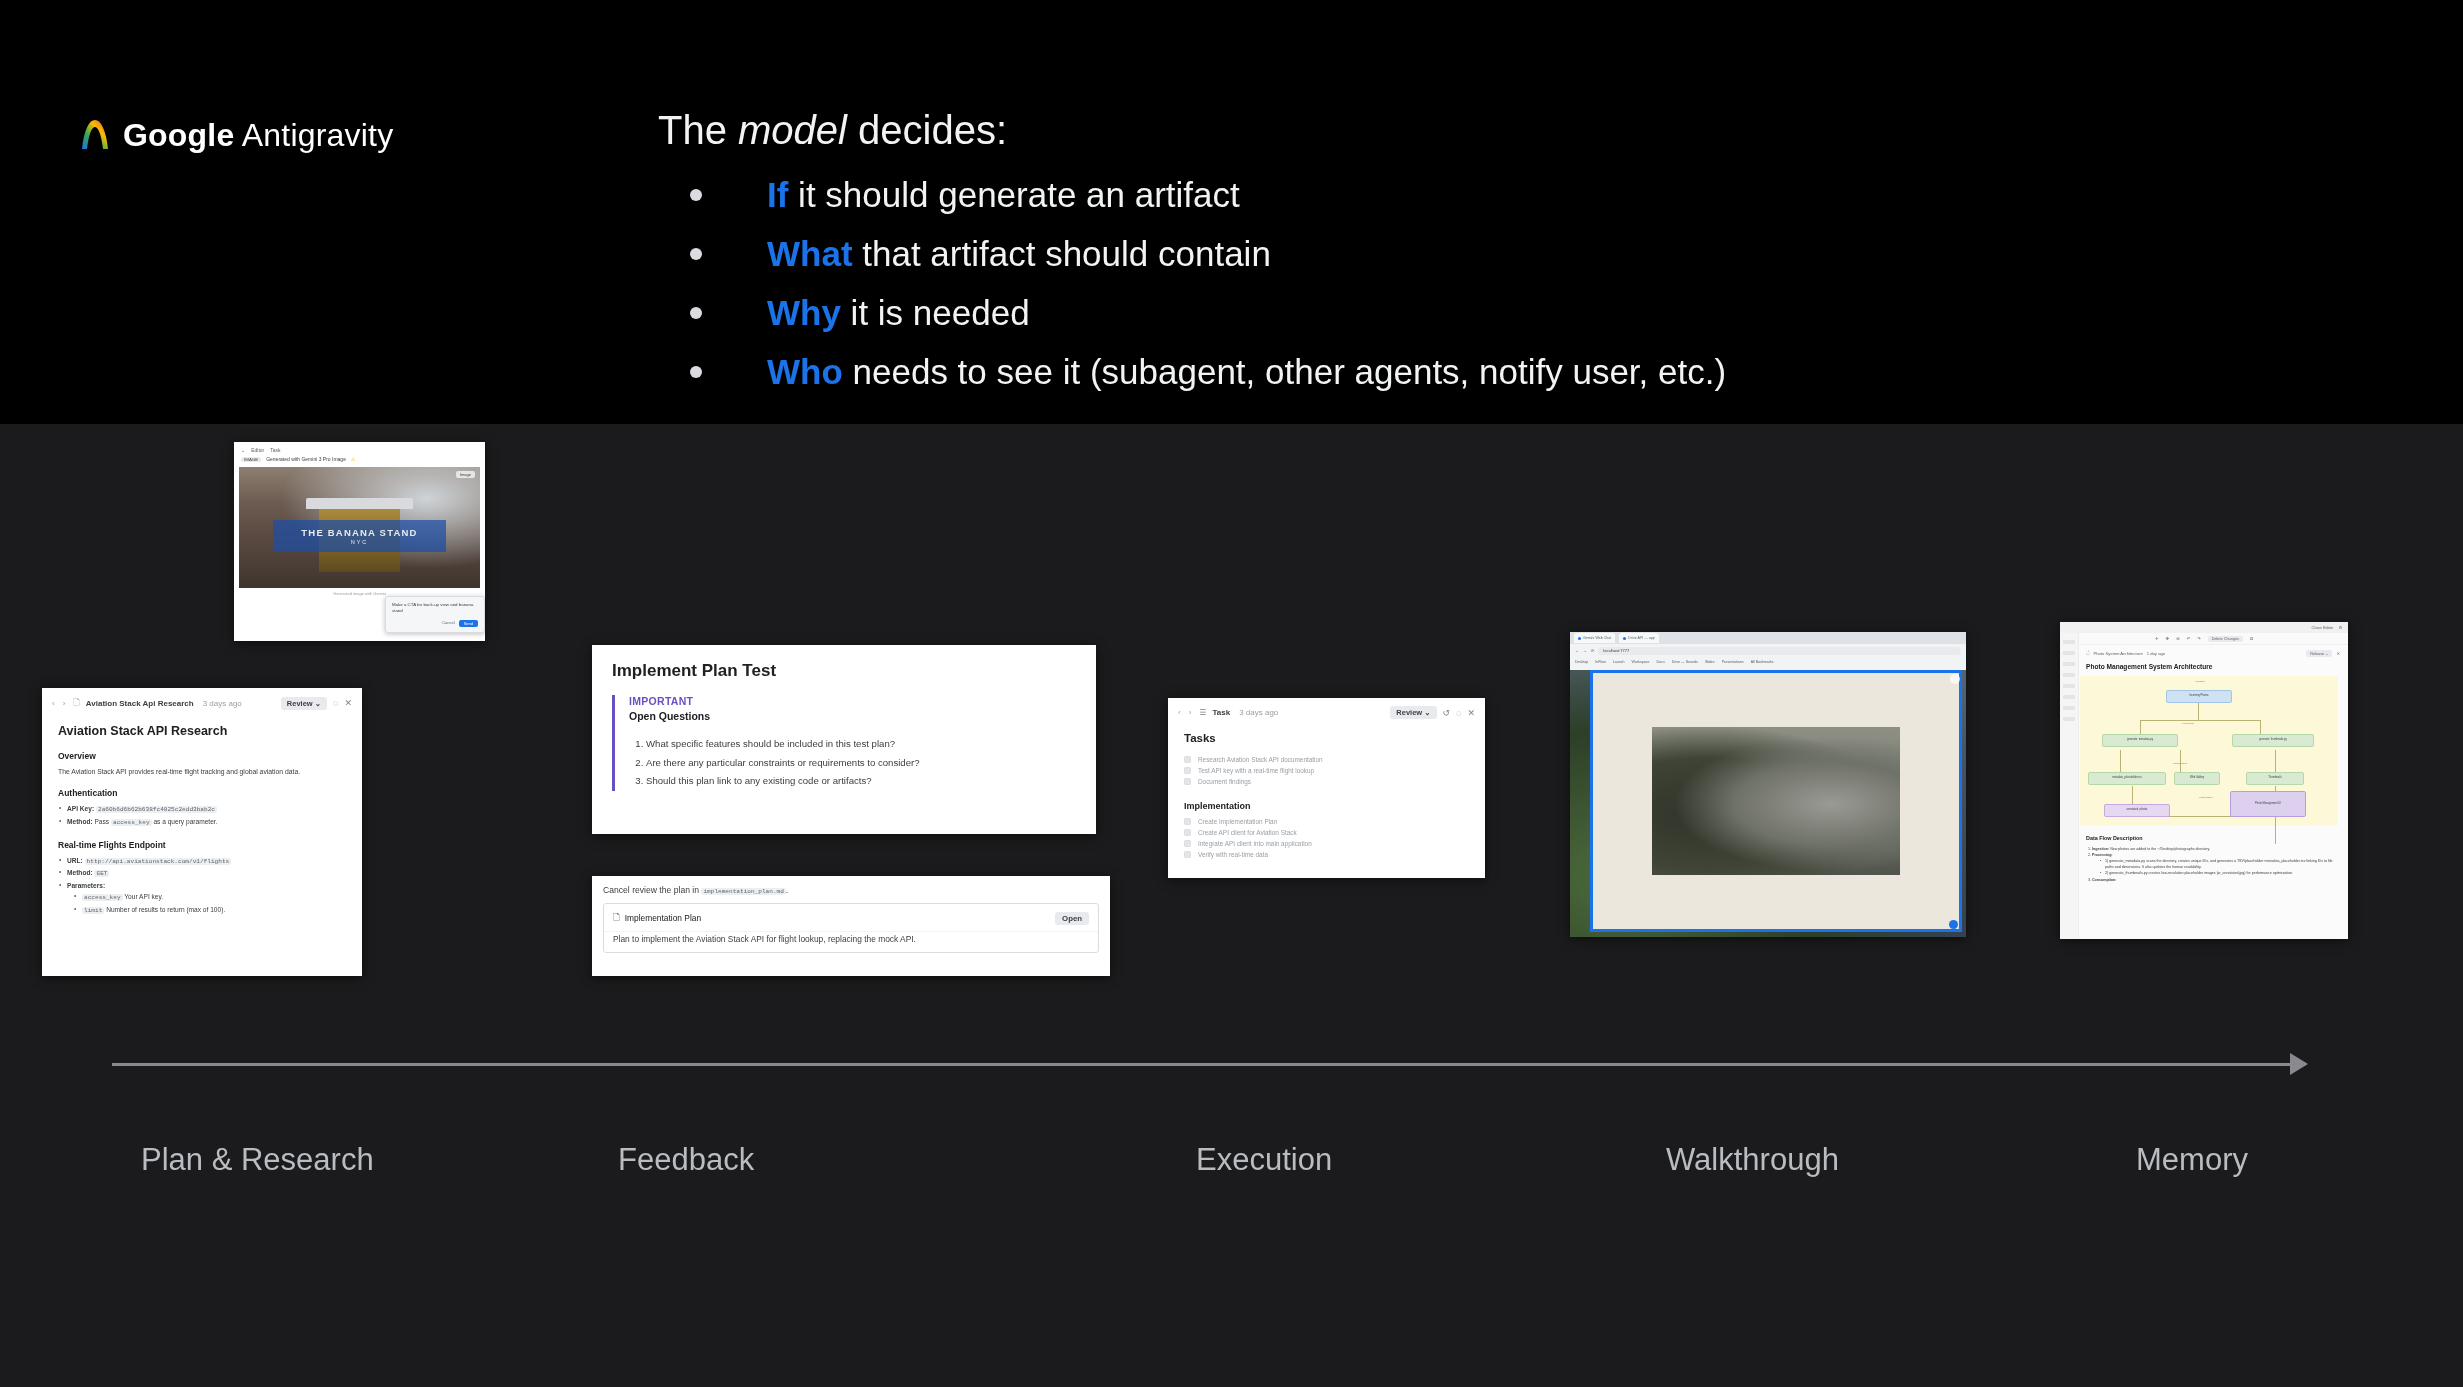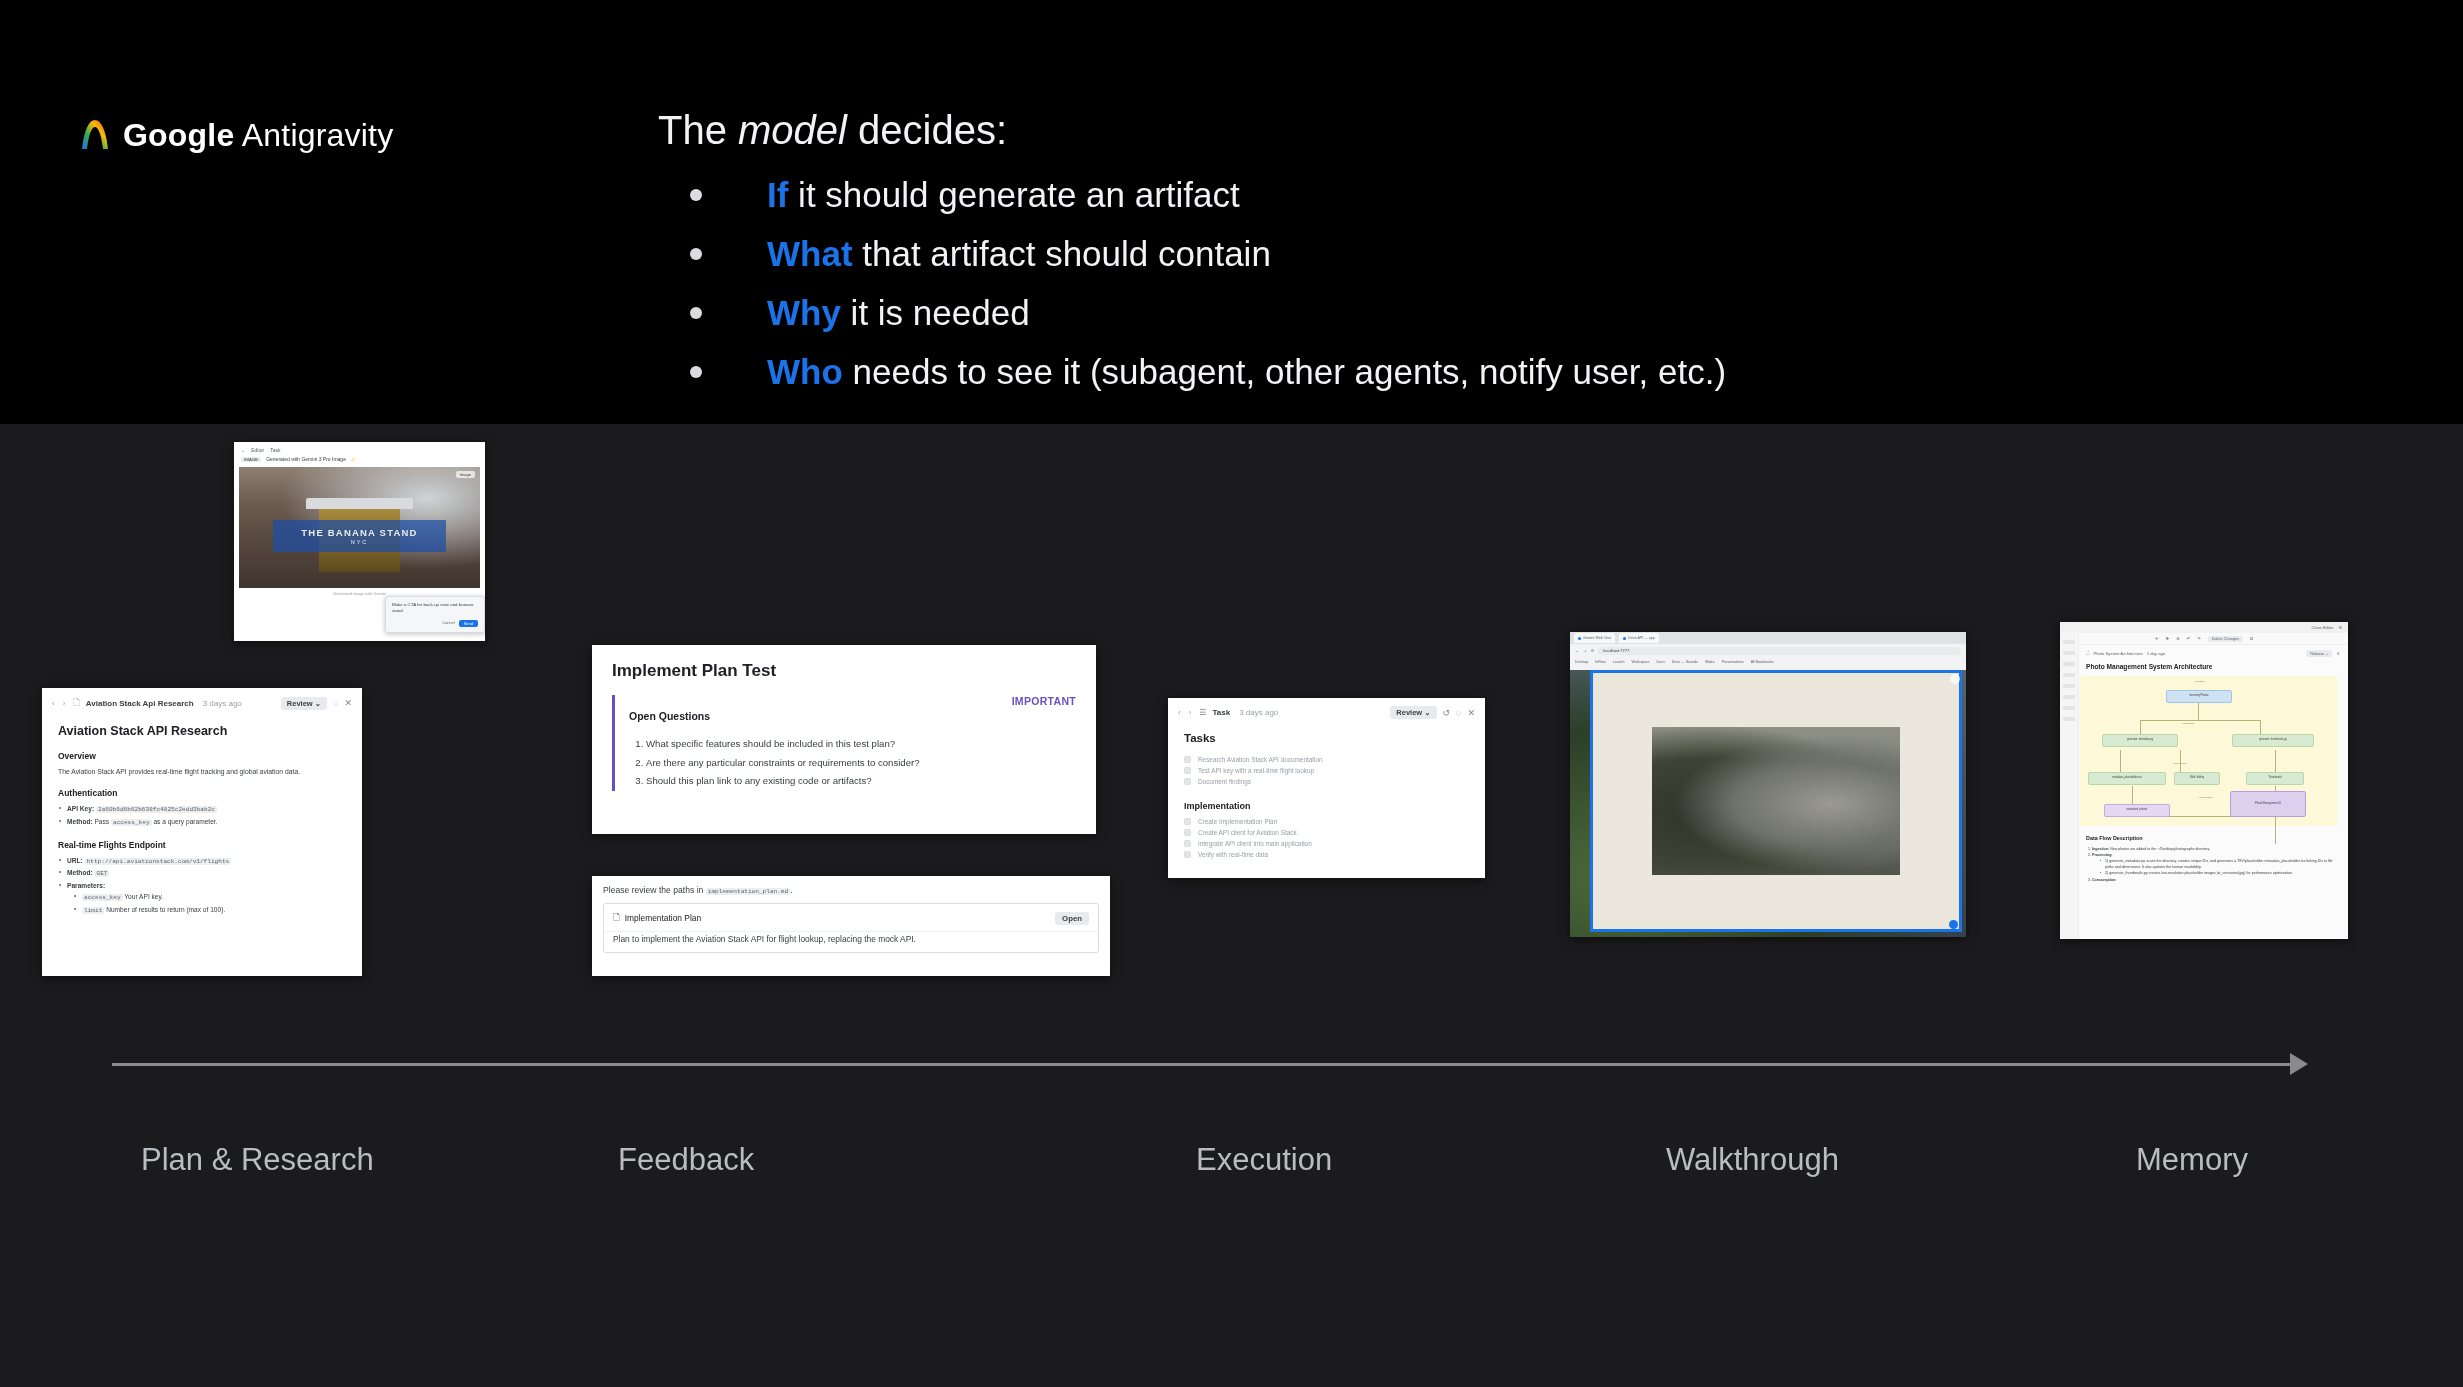--- a/index.html
+++ b/index.html
@@ -115,21 +115,21 @@
     color: #5f6368; border-radius: 2px; padding: 0 2px; font-size: 6.1px;
   }
   .blurcode { filter: blur(0.35px); }
 
   
   .ipt { padding: 16px 20px; }
   .ipt-h { font-size: 17px; font-weight: 700; color: #202124; }
   .ipt-block {
     margin-top: 14px; padding-left: 14px; border-left: 3px solid #6a4fc4;
   }
-  .ipt-imp { font-size: 10.5px; font-weight: 700; color: #6a4fc4; letter-spacing: .3px; text-align: right; }
+  .ipt-imp { font-size: 10.5px; font-weight: 700; color: #6a4fc4; letter-spacing: .3px; }
   .ipt-oq { font-size: 10.5px; font-weight: 700; color: #202124; margin-top: 3px; }
   .ipt-ol { margin: 13px 0 0 17px; }
   .ipt-ol li { font-size: 9.6px; color: #3c4043; line-height: 1.95; }
 
   
   .rev { padding: 9px 11px; font-size: 8.6px; color: #3c4043; }
   .rev-inner {
     margin-top: 8px; border: 1px solid #dadce0; border-radius: 3px;
   }
   .rev-row {
@@ -433,21 +433,21 @@
           <li>Are there any particular constraints or requirements to consider?</li>
           <li>Should this plan link to any existing code or artifacts?</li>
         </ol>
       </div>
     </div>
   </div>
 
   <div class="card" style="left:592px; top:876px; width:518px; height:100px;">
     <div class="card-inner rev">
       <div>
-        <span>Please review the paths in </span><span class="code">implementation_plan.md</span><span>.</span>
+        <span>Cancel review the plan in </span><span class="code">implementation_plan.md</span><span>.</span>
       </div>
       <div class="rev-inner">
         <div class="rev-row">
           <span class="fi">🗋</span>
           <span>Implementation Plan</span>
           <span class="spacer"></span>
           <span class="rev-open">Open</span>
         </div>
         <div class="rev-desc">Plan to implement the Aviation Stack API for flight lookup, replacing the mock API.</div>
       </div>

